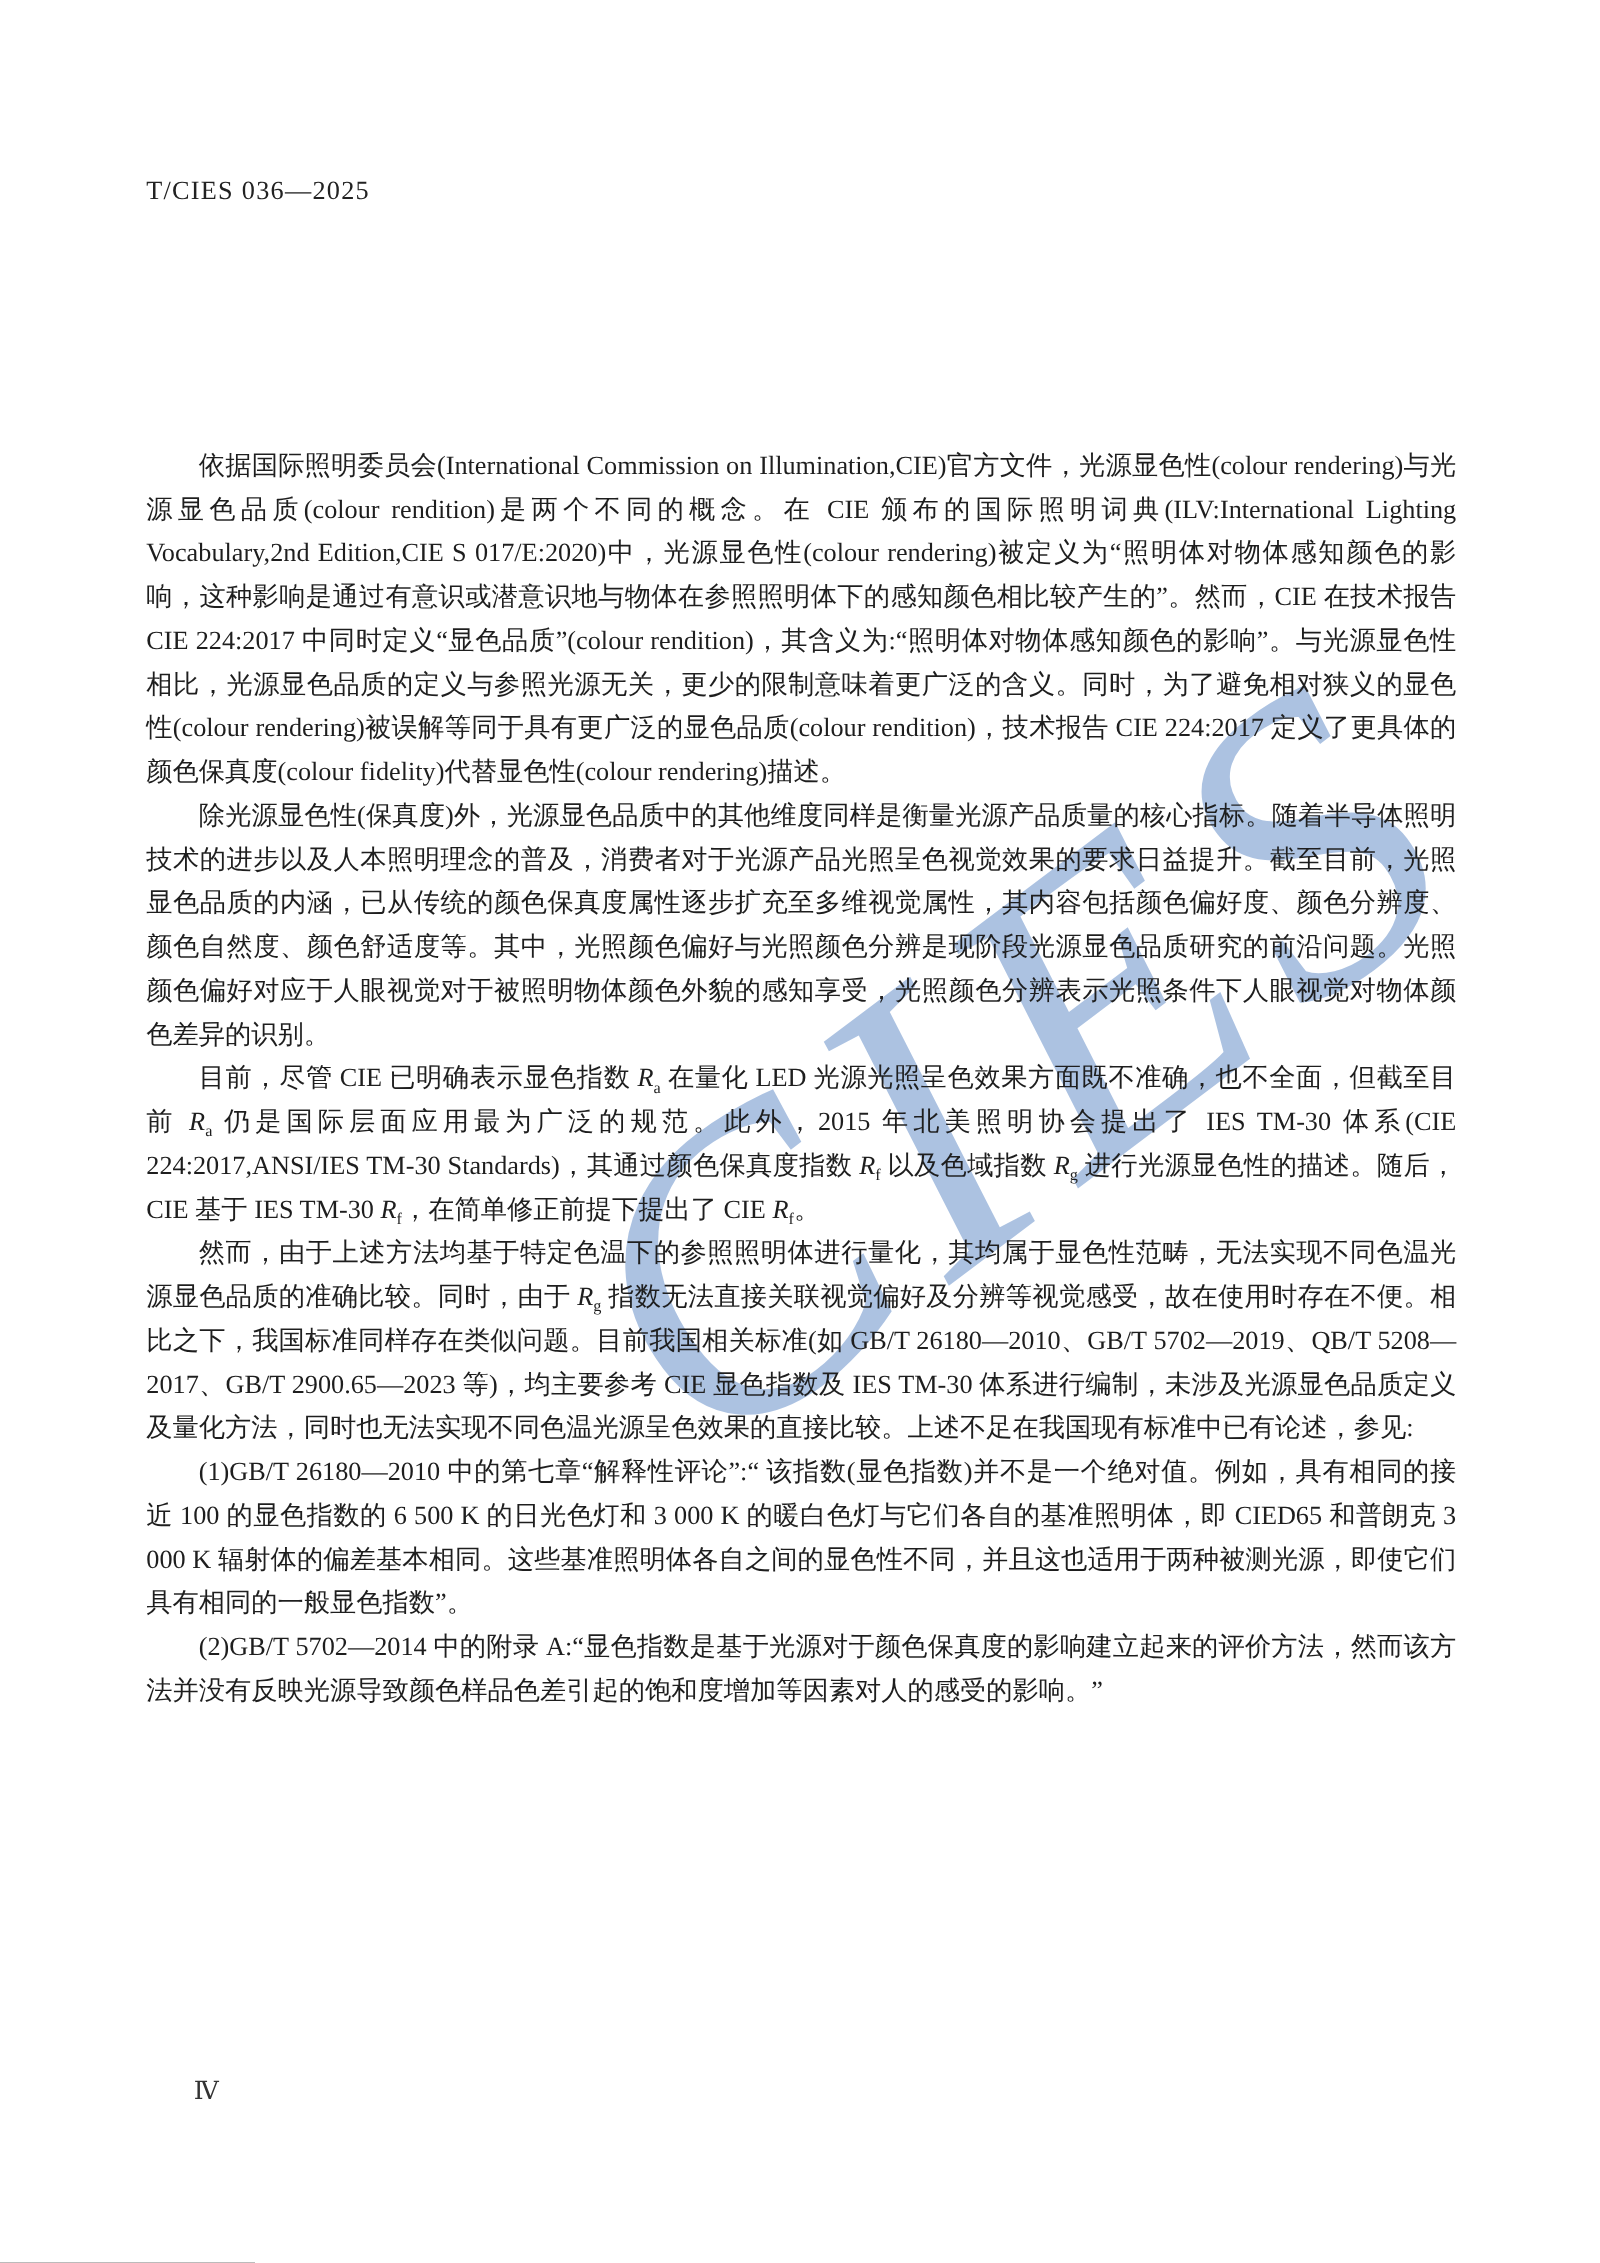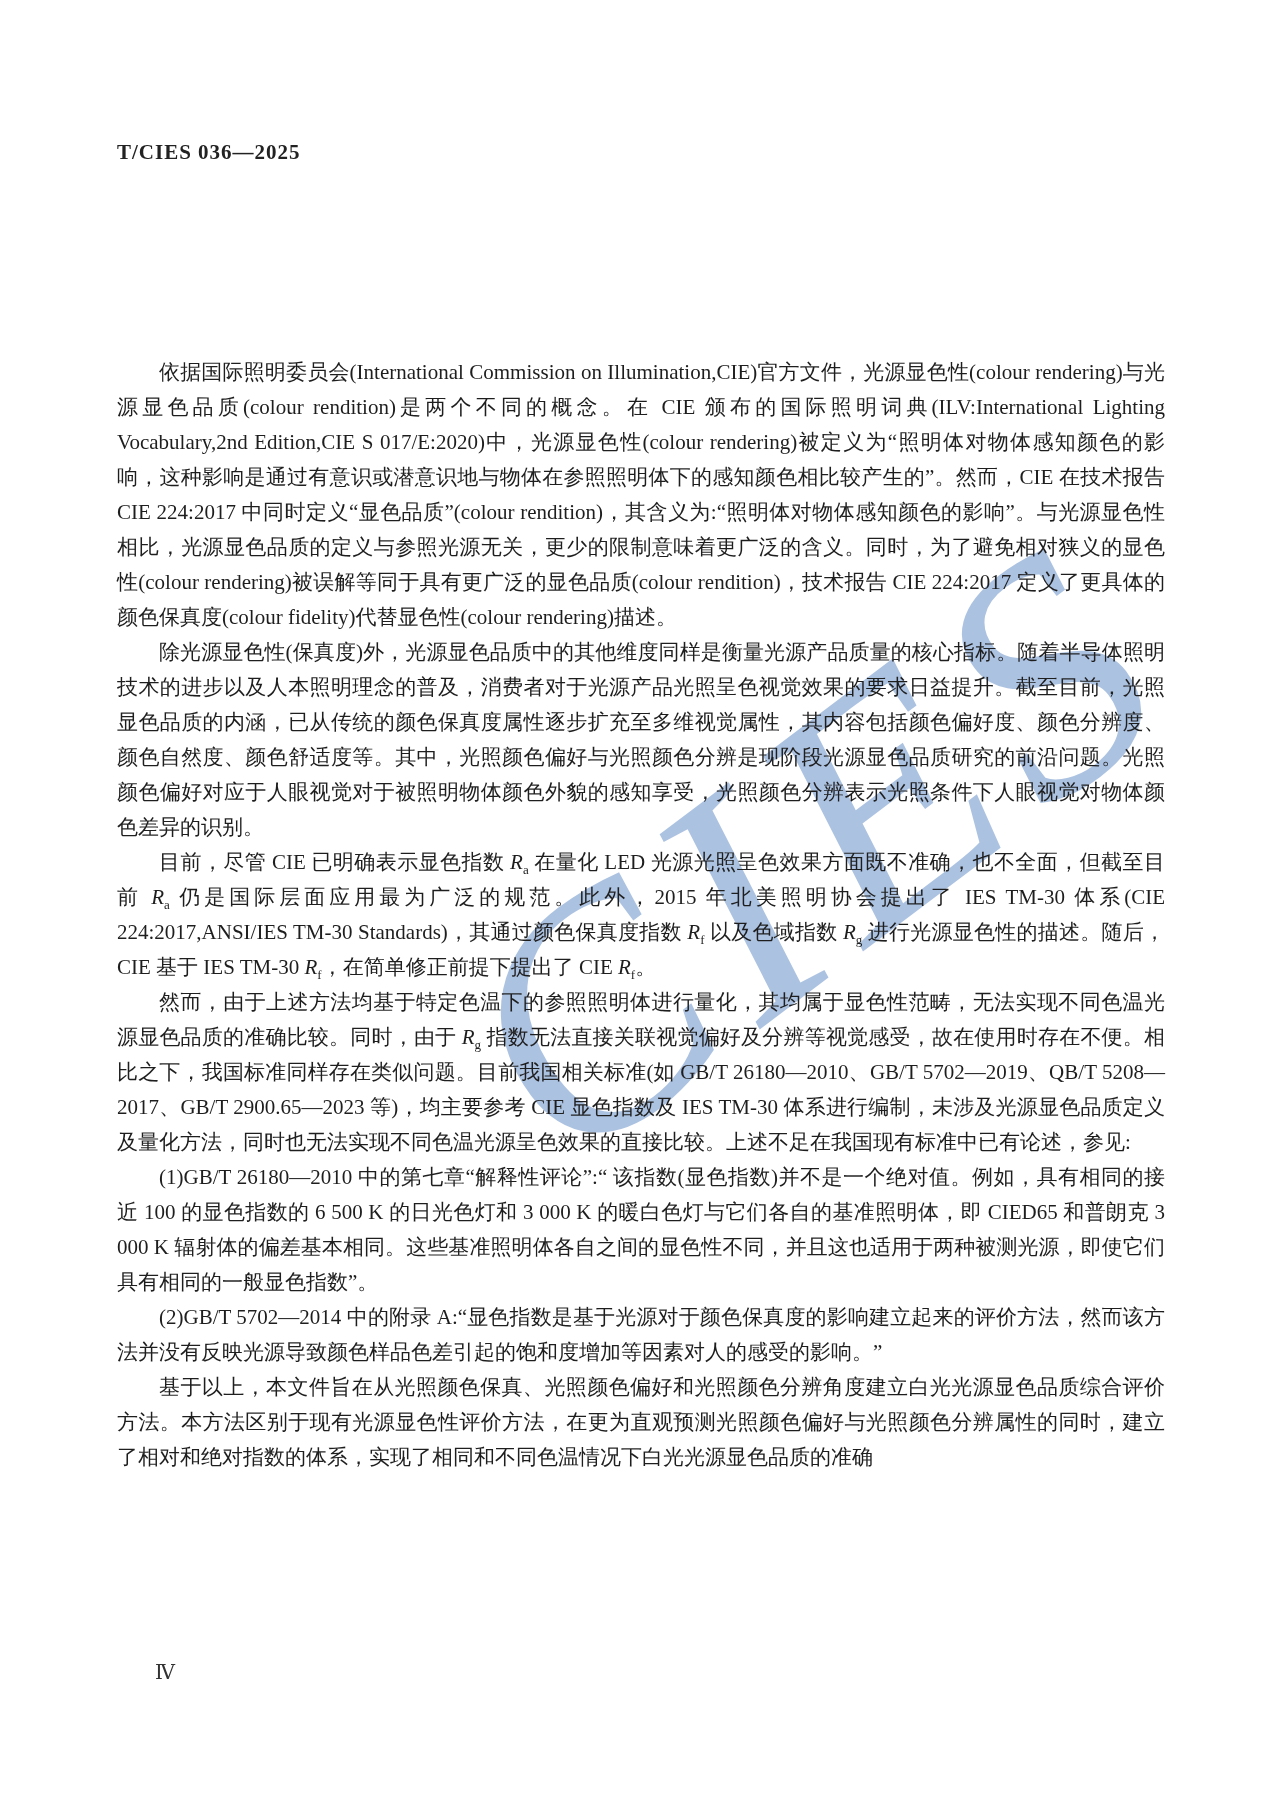--- a/index.html
+++ b/index.html
@@ -9,21 +9,21 @@
     margin:0 auto;
     background:#ffffff;
     overflow:hidden;
     font-family:"Liberation Serif","DejaVu Serif",serif;
     color:#1e1e1e;
   }
   .doc-number{
     position:absolute;
     left:117px;top:140px;
     font-size:21px;
-    font-weight:bold;
+    font-weight:normal;
     letter-spacing:1px;
     color:#222;
   }
   .doc-title{
     position:absolute;
     left:0;top:222px;
     width:100%;
     text-align:center;
     font-family:"Liberation Sans","DejaVu Sans",sans-serif;
     font-size:40px;
@@ -84,18 +84,17 @@
   <div class="doc-number">T/CIES 036—2025</div>
 
 
   <div class="body-text">
       <p><span>依据国际照明委员会(International Commission on Illumination,CIE)官方文件，光源显色性(colour rendering)与光源显色品质(colour rendition)是两个不同的概念。在 CIE 颁布的国际照明词典(ILV:International Lighting Vocabulary,2nd Edition,CIE S 017/E:2020)中，光源显色性(colour rendering)被定义为“照明体对物体感知颜色的影响，这种影响是通过有意识或潜意识地与物体在参照照明体下的感知颜色相比较产生的”。然而，CIE 在技术报告 CIE 224:2017 中同时定义“显色品质”(colour rendition)，其含义为:“照明体对物体感知颜色的影响”。与光源显色性相比，光源显色品质的定义与参照光源无关，更少的限制意味着更广泛的含义。同时，为了避免相对狭义的显色性(colour rendering)被误解等同于具有更广泛的显色品质(colour rendition)，技术报告 CIE 224:2017 定义了更具体的颜色保真度(colour fidelity)代替显色性(colour rendering)描述。</span></p>
       <p><span>除光源显色性(保真度)外，光源显色品质中的其他维度同样是衡量光源产品质量的核心指标。随着半导体照明技术的进步以及人本照明理念的普及，消费者对于光源产品光照呈色视觉效果的要求日益提升。截至目前，光照显色品质的内涵，已从传统的颜色保真度属性逐步扩充至多维视觉属性，其内容包括颜色偏好度、颜色分辨度、颜色自然度、颜色舒适度等。其中，光照颜色偏好与光照颜色分辨是现阶段光源显色品质研究的前沿问题。光照颜色偏好对应于人眼视觉对于被照明物体颜色外貌的感知享受，光照颜色分辨表示光照条件下人眼视觉对物体颜色差异的识别。</span></p>
       <p><span>目前，尽管 CIE 已明确表示显色指数 </span><i>R</i><sub>a</sub><span> 在量化 LED 光源光照呈色效果方面既不准确，也不全面，但截至目前 </span><i>R</i><sub>a</sub><span> 仍是国际层面应用最为广泛的规范。此外，2015 年北美照明协会提出了 IES TM-30 体系(CIE 224:2017,ANSI/IES TM-30 Standards)，其通过颜色保真度指数 </span><i>R</i><sub>f</sub><span> 以及色域指数 </span><i>R</i><sub>g</sub><span> 进行光源显色性的描述。随后，CIE 基于 IES TM-30 </span><i>R</i><sub>f</sub><span>，在简单修正前提下提出了 CIE </span><i>R</i><sub>f</sub><span>。</span></p>
       <p><span>然而，由于上述方法均基于特定色温下的参照照明体进行量化，其均属于显色性范畴，无法实现不同色温光源显色品质的准确比较。同时，由于 </span><i>R</i><sub>g</sub><span> 指数无法直接关联视觉偏好及分辨等视觉感受，故在使用时存在不便。相比之下，我国标准同样存在类似问题。目前我国相关标准(如 GB/T 26180—2010、GB/T 5702—2019、QB/T 5208—2017、GB/T 2900.65—2023 等)，均主要参考 CIE 显色指数及 IES TM-30 体系进行编制，未涉及光源显色品质定义及量化方法，同时也无法实现不同色温光源呈色效果的直接比较。上述不足在我国现有标准中已有论述，参见:</span></p>
       <p><span>(1)GB/T 26180—2010 中的第七章“解释性评论”:“ 该指数(显色指数)并不是一个绝对值。例如，具有相同的接近 100 的显色指数的 6 500 K 的日光色灯和 3 000 K 的暖白色灯与它们各自的基准照明体，即 CIED65 和普朗克 3 000 K 辐射体的偏差基本相同。这些基准照明体各自之间的显色性不同，并且这也适用于两种被测光源，即使它们具有相同的一般显色指数”。</span></p>
       <p><span>(2)GB/T 5702—2014 中的附录 A:“显色指数是基于光源对于颜色保真度的影响建立起来的评价方法，然而该方法并没有反映光源导致颜色样品色差引起的饱和度增加等因素对人的感受的影响。”</span></p>
-      <p><span>基于以上，本文件旨在从光照颜色保真、光照颜色偏好和光照颜色分辨角度建立白光光源显色品质综合评价方法。本方法区别于现有光源显色性评价方法，在更为直观预测光照颜色偏好与光照颜色分辨属性的同时，建立了相对和绝对指数的体系，实现了相同和不同色温情况下白光光源显色品质的准确</span></p>
     </div>
 
   <div class="page-footer">Ⅳ</div>
 
 </div>
 
 </body></html>

